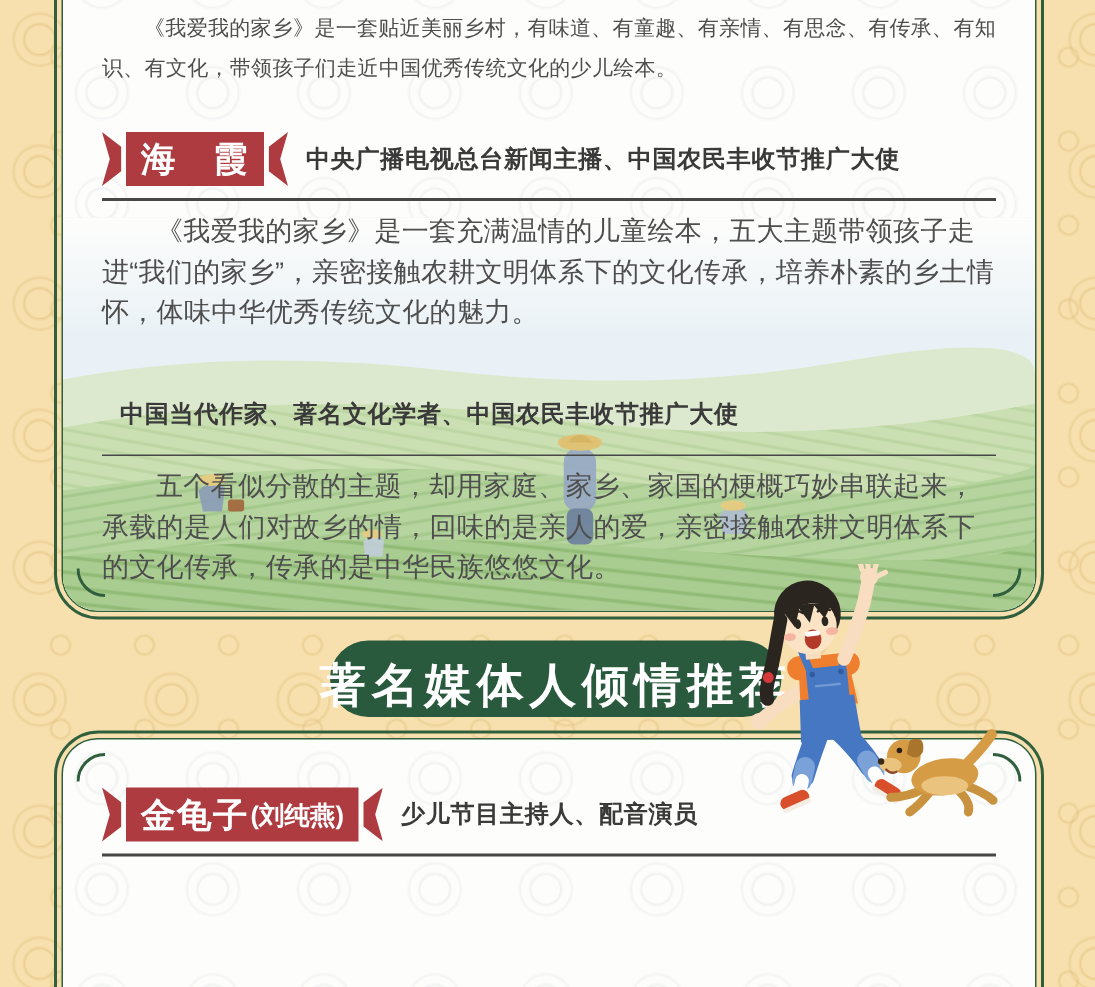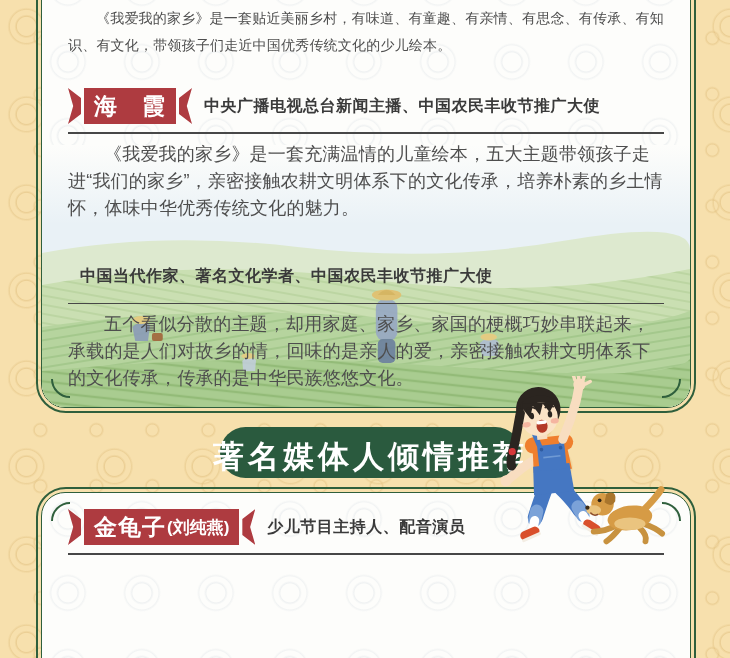--- a/index.html
+++ b/index.html
@@ -25,21 +25,21 @@
   .card2{top:487px;height:260px;border-radius:30px 30px 0 0;}
   .card2 .card-inner{border-radius:24px 24px 0 0;}
   .corner{position:absolute;width:34px;height:34px;border:2px solid #2f5f3c;border-radius:50%;z-index:2;}
   .c-bl{left:9px;bottom:9px;clip-path:inset(50% 50% 0 0);}
   .c-br{right:9px;bottom:9px;clip-path:inset(50% 0 0 50%);}
   .c-tl{left:9px;top:9px;clip-path:inset(0 50% 50% 0);}
   .c-tr{right:9px;top:9px;clip-path:inset(0 0 50% 50%);}
   .field-bg{position:absolute;left:0;bottom:0;width:100%;height:262px;z-index:0;}
   .content{position:relative;z-index:3;padding:0 26px;}
   .card1 .content{padding-top:43px;}
-  .card2 .content{padding-top:15px;}
+  .card2 .content{padding-top:31px;}
   p.body{margin:7px 0 0;font-size:18px;line-height:27px;color:#4e4e4e;text-indent:2em;letter-spacing:.2px;}
   p.intro{margin:0;font-size:14px;line-height:27px;color:#4e4e4e;text-indent:2em;letter-spacing:.2px;}
   .sec{margin-top:28px;}
   .sec + .sec{margin-top:36px;}
   .row{display:flex;align-items:center;height:38px;}
   .badge{display:flex;align-items:flex-start;}
   .bk{width:13px;height:36px;background:#ae3b40;flex:none;}
   .bk-l{clip-path:polygon(0 0,100% 28%,100% 72%,0 100%,40% 50%);margin-right:3px;}
   .bk-r{clip-path:polygon(100% 0,0 28%,0 72%,100% 100%,60% 50%);margin-left:3px;}
   .badge-body{background:#ae3b40;color:#ffffff;font-weight:bold;height:36px;display:flex;align-items:center;padding:0 10px;white-space:nowrap;}

